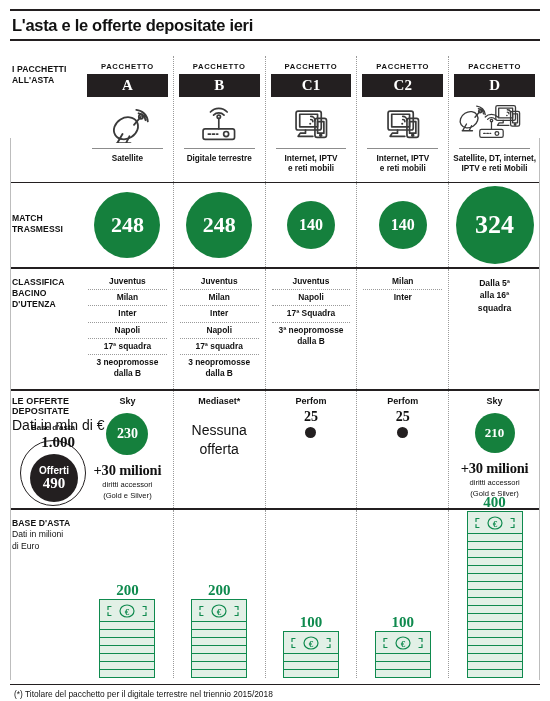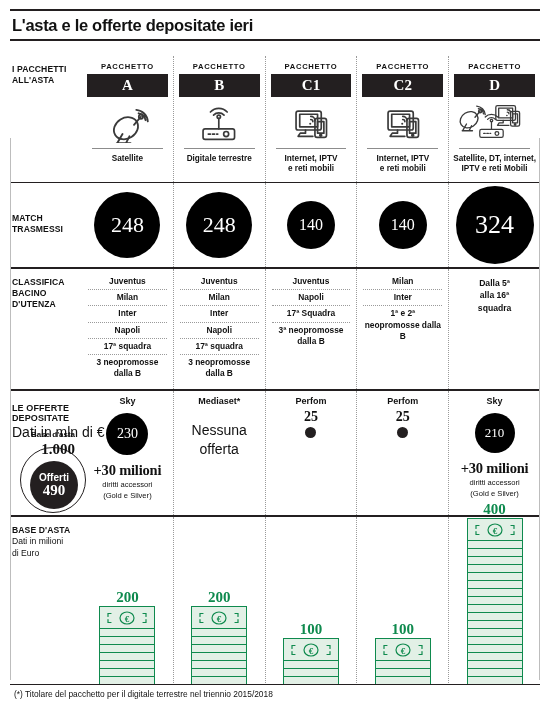--- a/index.html
+++ b/index.html
@@ -40,23 +40,23 @@
   .pk-iconrule{height:1px;background:#8c8c8c;margin:2px 10px 0;}
   .pk-desc{font-size:8.2px;font-weight:bold;line-height:1.25;color:#111;padding:5px 2px 6px;min-height:22px;}
 
   .rule-thin{height:1px;background:#231f20;margin:0 0 0 0;}
   .rule-thick{height:2px;background:#231f20;}
 
   
   .mt-row{height:84px;}
   .mt-cell{height:84px;display:flex;align-items:center;justify-content:center;}
   .circ{
-    background:#000000;border-radius:50%;color:#fff;
+    background:#15803d;border-radius:50%;color:#fff;
     display:flex;align-items:center;justify-content:center;
-    font-family:"Liberation Serif", serif;font-weight:normal;
+    font-family:"Liberation Serif", serif;font-weight:bold;
   }
 
   
   .cl-cell{padding:5px 6px 8px;}
   .cl-item{font-size:8.4px;font-weight:bold;line-height:1.33;color:#111;padding:2px 0 2px;}
   .cl-item + .cl-item{border-top:1px dotted #9a9a9a;}
   .cl-plain{font-size:8.6px;font-weight:bold;line-height:1.45;color:#111;padding-top:3px;}
 
   
   .of-head{font-size:9px;font-weight:bold;letter-spacing:0.1px;color:#111;}
@@ -296,34 +296,33 @@
             <div class="cl-item">Juventus</div>
             <div class="cl-item">Napoli</div>
             <div class="cl-item">17ª Squadra</div>
             <div class="cl-item">3ª neopromosse dalla B</div>
           </div>
         </div>
         <div class="col">
      <div class="cl-cell">
             <div class="cl-item">Milan</div>
             <div class="cl-item">Inter</div>
-            <div class="cl-item">1ª e 2ª neopromosse dalla B</div>
           </div>
         </div>
         <div class="col">
      <div class="cl-cell">
             <div class="cl-plain">Dalla 5ª<br>alla 16ª<br>squadra</div>
           </div>
         </div>
       </div>
   </div>
   <div class="rule-thick"></div>
 
   <div class="row">
-    <div class="lab" style="width:108px;flex:0 0 108px;padding-top:12px">
+    <div class="lab" style="width:108px;flex:0 0 108px;padding-top:5px">
       <div class="of-head">LE OFFERTE DEPOSITATE</div>
       <div class="of-sub">Dati in mln di €</div>
       <div class="donut">
         <div class="base-lbl">Base d'asta</div>
         <div class="ring"></div>
         <div class="base-val">1.000</div>
         <div class="inner">
           <div class="in-lbl">Offerti</div>
           <div class="in-val">490</div>
         </div>

